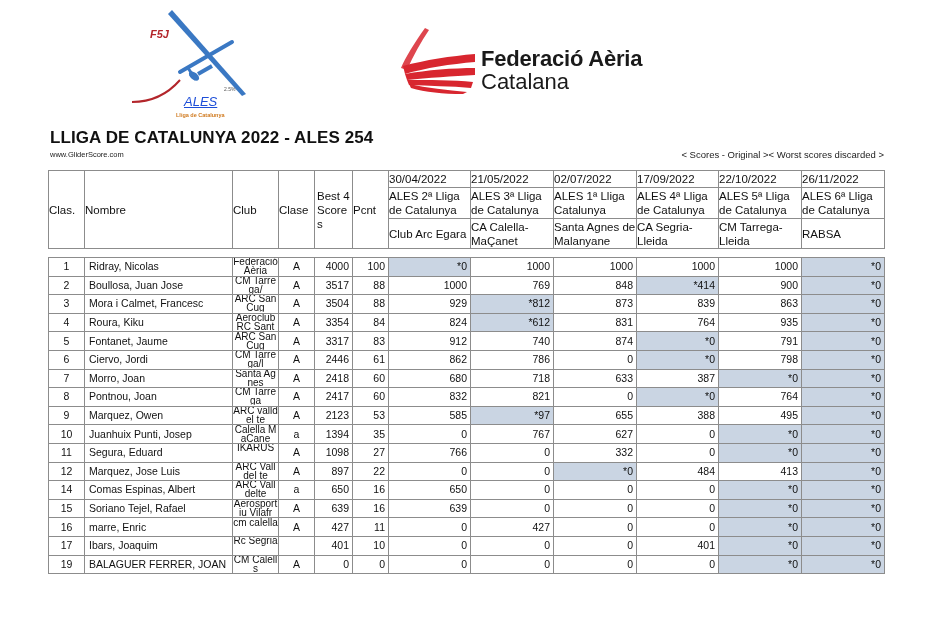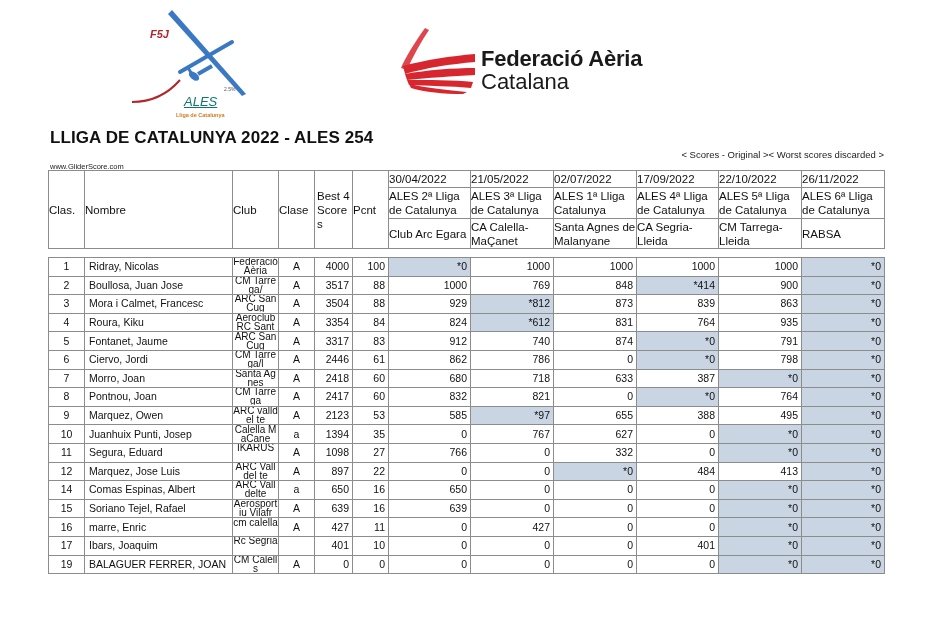--- a/index.html
+++ b/index.html
@@ -3,21 +3,21 @@
 <meta charset="utf-8">
 <style>
   html, body { margin:0; padding:0; background:#ffffff; }
   body { width:940px; height:627px; position:relative; overflow:hidden; font-family:"Liberation Sans", sans-serif; color:#111; }
   .logo-ales { position:absolute; left:128px; top:6px; width:130px; height:118px;text-align:right; }
   .logo-fed { position:absolute; left:395px; top:22px; width:260px; height:72px; }
   .fed-mark { position:absolute; left:0; top:0; width:90px; height:72px; }
   .fed-text1 { position:absolute; left:86px; top:24px; font-size:22px; font-weight:bold; color:#1a1a1a; letter-spacing:-0.2px; white-space:nowrap; }
   .fed-text2 { position:absolute; left:86px; top:47px; font-size:22px; color:#1a1a1a; white-space:nowrap; }
   .title { position:absolute; left:50px; top:128px; font-size:17px; font-weight:bold; white-space:nowrap; letter-spacing:0.1px; }
-  .site { position:absolute; left:50px; top:162px; font-size:7.5px; color:#222;text-align:center; }
+  .site { position:absolute; left:50px; top:150px; font-size:7.5px; color:#222;text-align:center; }
   .legend { position:absolute; left:390px; top:149px; width:494px; text-align:right; font-size:9.5px; color:#222; }
 
   table { border-collapse:collapse; position:absolute; table-layout:fixed; }
   td, th { border:1px solid #8c8c8c; padding:0; font-weight:normal; overflow:hidden; }
   .hdr { left:48px; top:170px; width:837px; font-size:11.5px; }
   .hdr th { text-align:left; line-height:14px; }
   .hdr .date { height:16px; }
   .hdr .ev { height:30px; }
   .hdr .loc { height:29px; }
   .body-t { left:48px; top:257px; width:837px; font-size:10.5px; }
@@ -37,21 +37,21 @@
   <svg width="130" height="118" viewBox="0 0 130 118">
     <path d="M4 96 C 20 96, 38 90, 52 74" stroke="#b3262b" stroke-width="2" fill="none"></path>
     <path d="M44 4 L 118 88 L 114 90 L 40 8 Z" fill="#3a78c3"></path>
     <path d="M52 66 L 104 36" stroke="#3a78c3" stroke-width="4" stroke-linecap="round"></path>
     <path d="M60 62 L 68 74" stroke="#3a78c3" stroke-width="3"></path>
     <ellipse cx="66" cy="70" rx="6" ry="3.5" fill="#3a78c3" transform="rotate(40 66 70)"></ellipse>
     <path d="M70 68 L 84 60" stroke="#3a78c3" stroke-width="4"></path>
   </svg>
   <span style="position:absolute;left:22px;top:22px;font-size:11px;font-weight:bold;font-style:italic;color:#b3262b;">F5J</span>
   <span style="position:absolute;left:96px;top:80px;font-size:5px;color:#555;">2.5%</span>
-  <span style="position:absolute;left:56px;top:88px;font-size:13px;font-style:italic;color:#0f766e;text-decoration:underline;">ALES</span>
+  <span style="position:absolute;left:56px;top:88px;font-size:13px;font-style:italic;color:#1d4ed8;text-decoration:underline;">ALES</span>
   <span style="position:absolute;left:48px;top:106px;font-size:5.5px;font-weight:bold;color:#d07a1f;white-space:nowrap;">Lliga de Catalunya</span>
 </div>
 
 <div class="logo-fed">
   <svg class="fed-mark" viewBox="0 0 90 72">
     <g fill="#d8262f">
       <path d="M30 6 C 20 20, 10 36, 6 46 L 12 48 C 18 34, 26 20, 34 8 Z" opacity="0.85"></path>
       <path d="M8 44 C 30 38, 56 34, 80 32 L 80 40 C 56 42, 30 46, 10 52 Z"></path>
       <path d="M10 52 C 32 48, 58 46, 80 46 L 80 53 C 58 54, 32 56, 12 58 Z"></path>
       <path d="M12 58 C 34 58, 58 58, 78 60 L 76 66 C 56 64, 34 64, 14 63 Z"></path>

